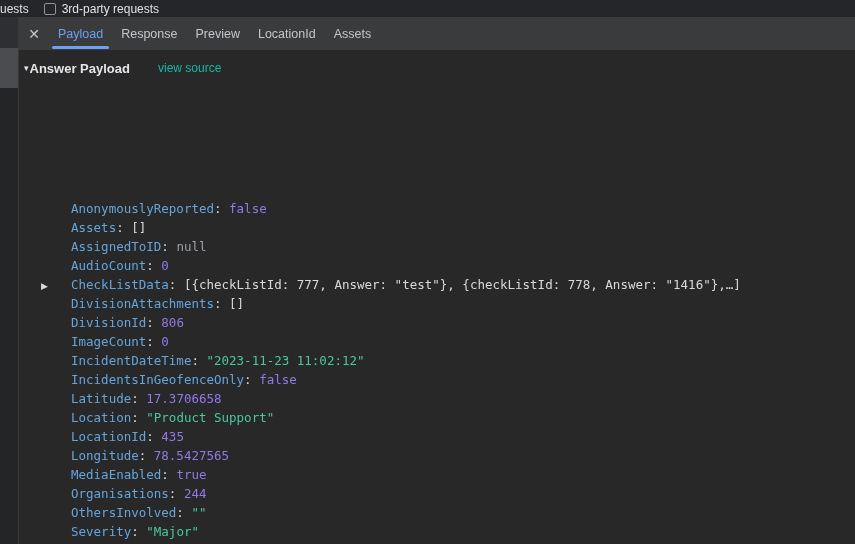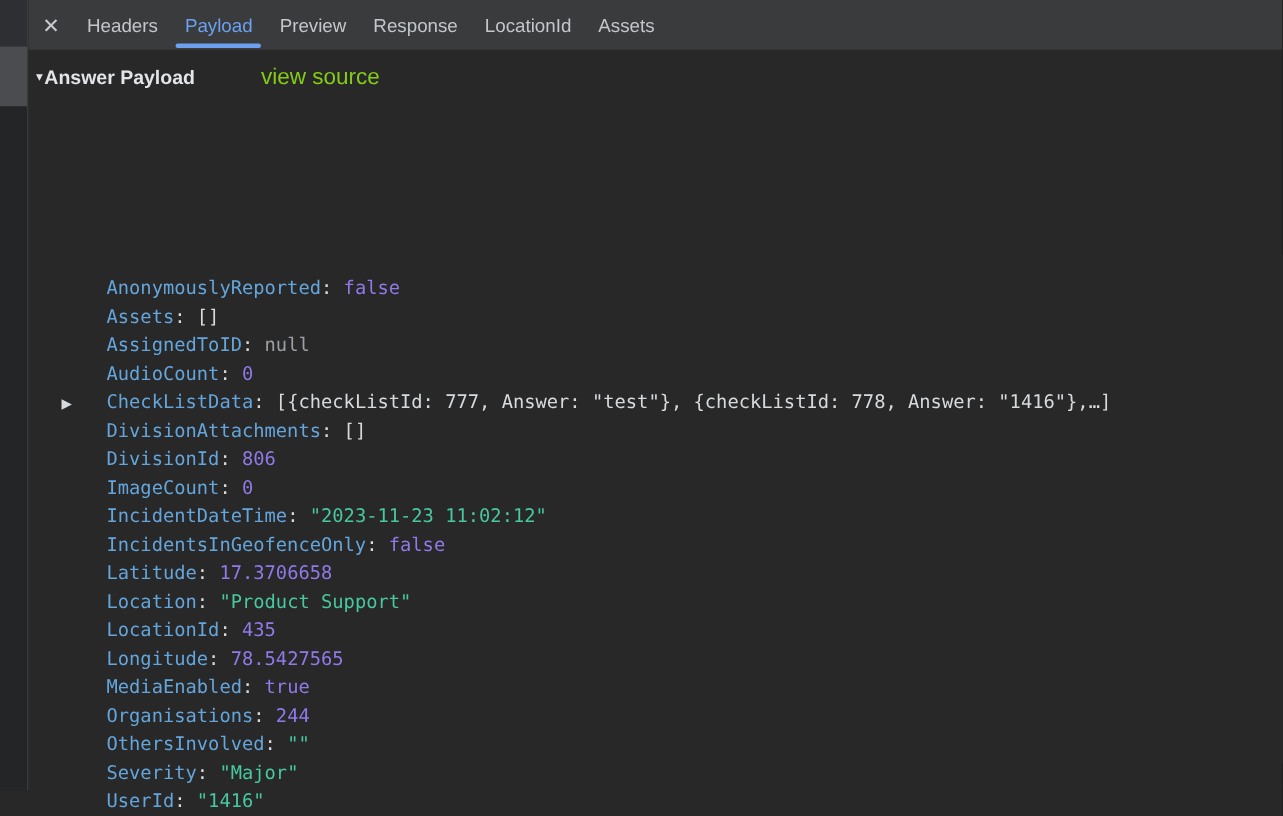--- a/index.html
+++ b/index.html
@@ -77,21 +77,21 @@
   
   .section-header {
     margin-top: 7px;
     height: 22px;
     display: flex; align-items: center;
     padding-left: 5px;
     font-size: 13px;
   }
   .disc-tri { font-size: 9px; color: #e3e5e8; line-height: 1; }
   .section-title { font-weight: bold; color: #e3e5e8; margin-left: 1px; }
-  .view-source { margin-left: 44px; color: #84cc16; font-size: 15px; cursor: pointer; }
+  .view-source { margin-left: 28px; color: #14b8a6; font-size: 12px; cursor: pointer; }
   .tree {
     margin-top: 2px;
     font-family: "DejaVu Sans Mono", "Liberation Mono", monospace;
     font-size: 12.5px;
     line-height: 19px;
     white-space: pre;
   }
   .tree-row { height: 19px; overflow: hidden; }
   .root-preview-row { padding-left: 17px; margin-bottom: 4px; }
   .prop-row { padding-left: 36px; }
@@ -106,38 +106,44 @@
   .v-number, .v-boolean { color: var(--c-numbool, #9179e8); }
   .v-string { color: var(--c-string, #46c8a0); }
   .v-null { color: var(--c-null, #9aa0a6); }
   .v-plain, .v-preview { color: #d7dadd; }
 </style>
 </head>
 <body>
 
 <div class="devtools">
 
+  <div class="filter-strip">
+    <span class="truncated-label">uests</span>
+    <span class="checkbox-row">
+      <span class="checkbox"></span>
+      <span class="cb-label">3rd-party requests</span>
+    </span>
+  </div>
 
   <div class="content">
 
     <div class="request-sliver">
       <div class="sliver-top"></div>
       <div class="sliver-selected-row"></div>
       <div class="sliver-rest"></div>
     </div>
 
     <div class="detail-pane">
 
       <div class="tabbar">
         <div class="close-btn">✕</div>
 
-      <div class="tab">Headers</div>
           <div class="tab active">Payload</div>
+          <div class="tab">Response</div>
           <div class="tab">Preview</div>
-          <div class="tab">Response</div>
           <div class="tab">LocationId</div>
           <div class="tab">Assets</div>
         </div>
 
       <div class="payload-area">
         <div class="section-header">
           <span class="disc-tri">▾</span>
           <span class="section-title">Answer Payload</span>
           <span class="view-source">view source</span>
         </div>

